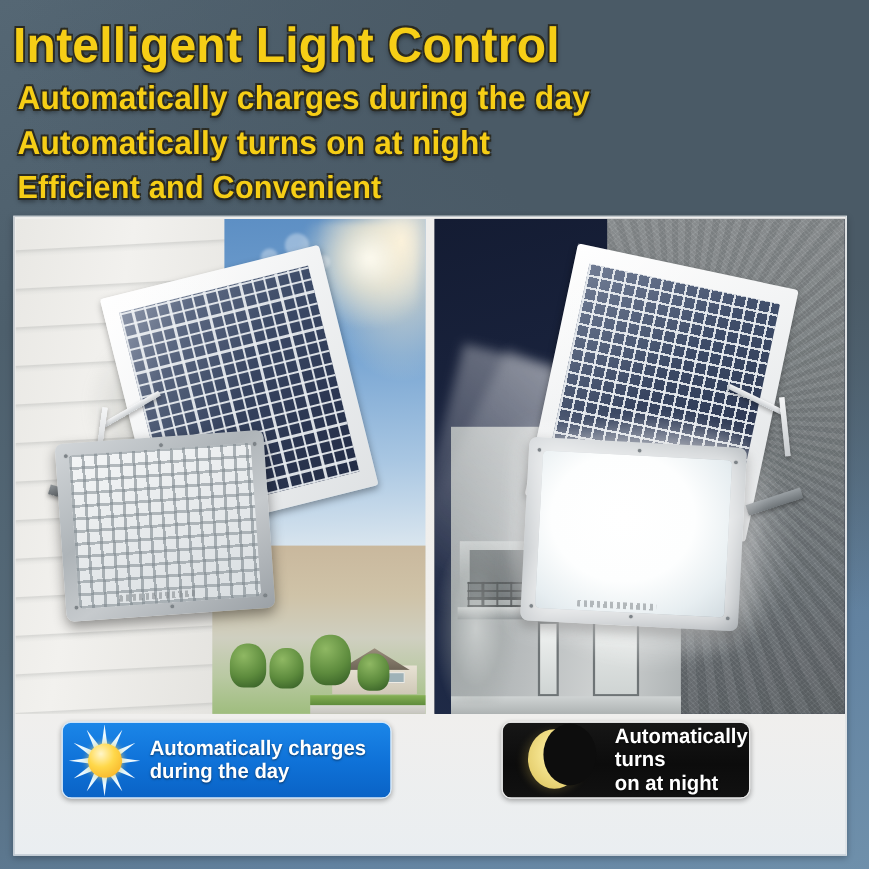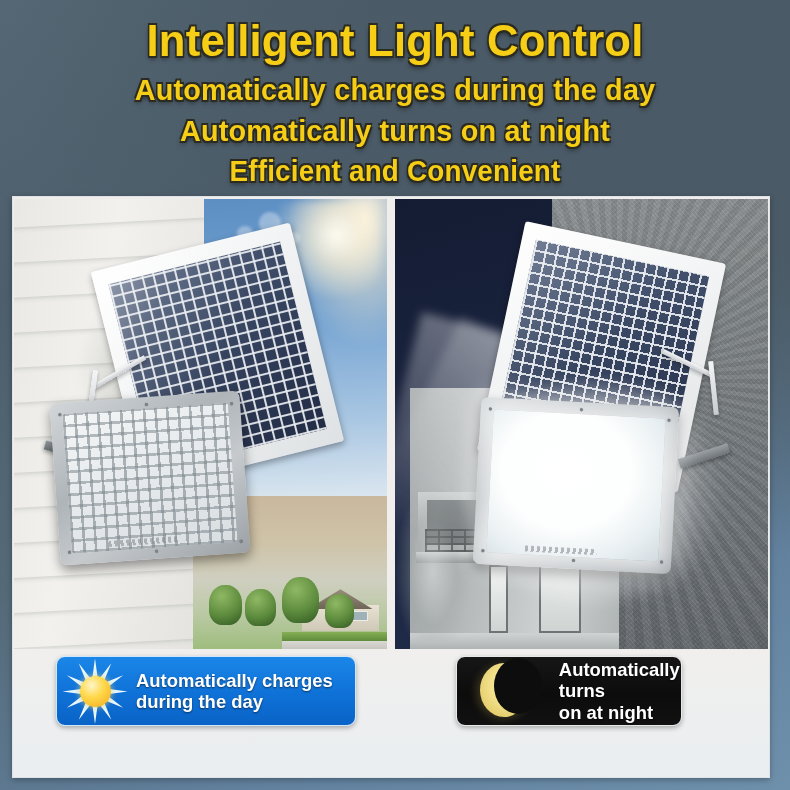--- a/index.html
+++ b/index.html
@@ -11,21 +11,21 @@
   #stage{
     position:relative;width:790px;height:790px;overflow:hidden;
     background:
       radial-gradient(120% 90% at 88% 6%, #4a5a66 0%, #4a5a66 30%, rgba(74,90,102,0) 72%),
       linear-gradient(155deg, #556774 0%, #4d5f6c 26%, #556a79 52%, #6282a0 80%, #6f90ab 100%);
   }
 
   
   #headline{
     position:absolute;left:0;top:0;width:790px;height:196px;
-    text-align:center;
+    text-align:left;
   }
   .hl{
     display:block;color:#f6ce16;font-weight:bold;
     letter-spacing:.2px;line-height:1;
     text-shadow:
       -1.6px -1.6px 0 #2b2b22, 1.6px -1.6px 0 #2b2b22,
       -1.6px  1.6px 0 #2b2b22, 1.6px  1.6px 0 #2b2b22,
       0 3px 5px rgba(0,0,0,.55);
   }
   #title-main{font-size:45px;padding-top:18px;transform:scaleX(.97);}

